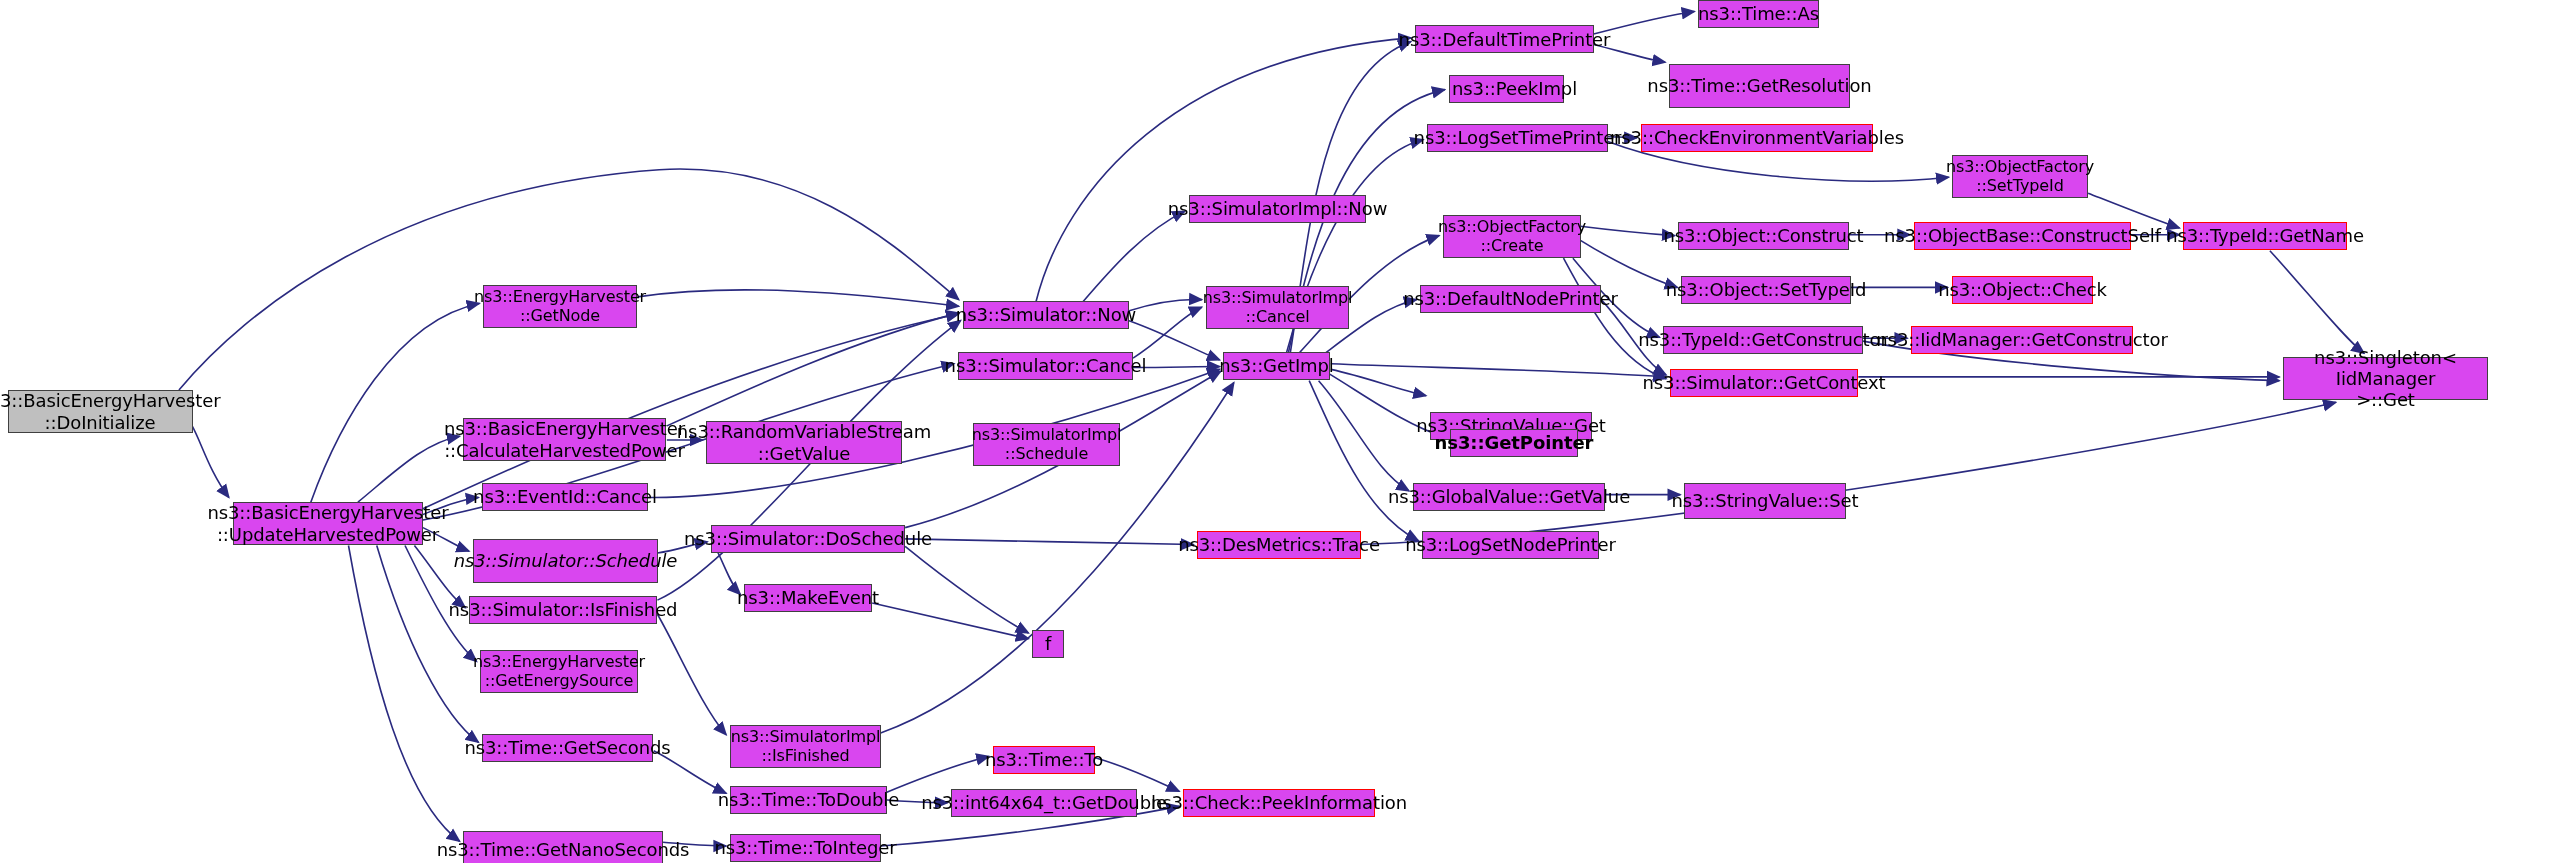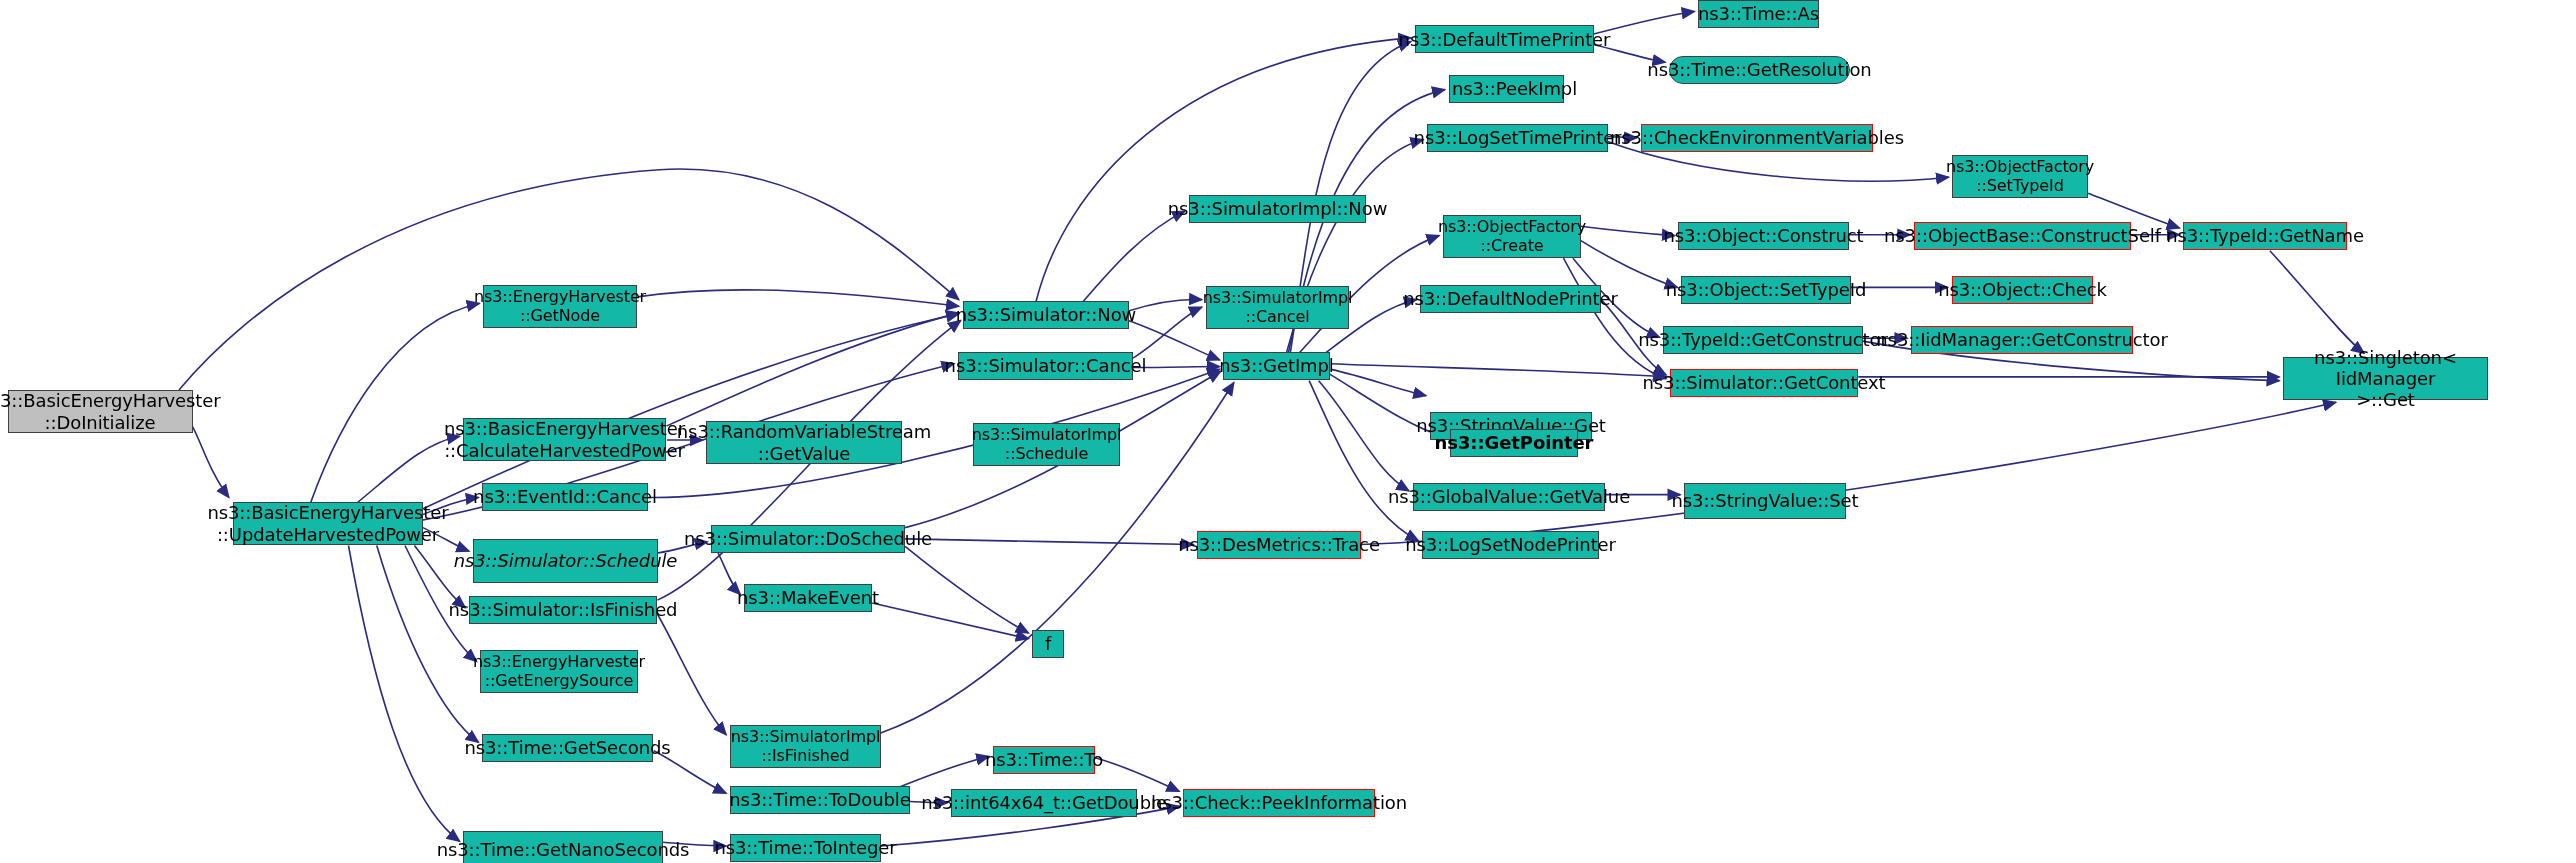--- a/index.html
+++ b/index.html
@@ -10,21 +10,21 @@
     height:864px;
     background:#ffffff;
     font-family:"DejaVu Sans","Liberation Sans",sans-serif;
     overflow:hidden;
   }
   #edges{position:absolute;left:0;top:0;width:2576px;height:864px;}
   .node{
     position:absolute;
     box-sizing:border-box;
     border:1.5px solid #404040;
-    background:#14b8a6;
+    background:#d946ef;
     color:#000000;
     display:flex;
     align-items:center;
     justify-content:center;
     text-align:center;
     line-height:1.18;
     font-size:18px;
     letter-spacing:-0.1px;
     white-space:pre-line;
     z-index:5;
@@ -126,21 +126,21 @@
       <div class="node" style="left: 480px; top: 650px; width: 158px; height: 43px; font-size: 16px;">ns3::EnergyHarvester
 ::GetEnergySource</div>
       <div class="node" style="left: 482px; top: 734px; width: 171px; height: 28px;">ns3::Time::GetSeconds</div>
       <div class="node" style="left: 463px; top: 831px; width: 200px; height: 38px;">ns3::Time::GetNanoSeconds</div>
       <div class="node" style="left: 706px; top: 421px; width: 196px; height: 43px;">ns3::RandomVariableStream
 ::GetValue</div>
       <div class="node" style="left: 711px; top: 525px; width: 194px; height: 28px;">ns3::Simulator::DoSchedule</div>
       <div class="node" style="left: 744px; top: 584px; width: 128px; height: 28px;">ns3::MakeEvent</div>
       <div class="node" style="left: 730px; top: 725px; width: 151px; height: 43px; font-size: 16px;">ns3::SimulatorImpl
 ::IsFinished</div>
-      <div class="node" style="left: 730px; top: 786px; width: 180px; height: 28px;">ns3::Time::ToDouble</div>
+      <div class="node" style="left: 730px; top: 786px; width: 157px; height: 28px;">ns3::Time::ToDouble</div>
       <div class="node" style="left: 730px; top: 834px; width: 151px; height: 28px;">ns3::Time::ToInteger</div>
       <div class="node" style="left: 963px; top: 301px; width: 166px; height: 28px;">ns3::Simulator::Now</div>
       <div class="node" style="left: 958px; top: 352px; width: 175px; height: 28px;">ns3::Simulator::Cancel</div>
       <div class="node" style="left: 973px; top: 423px; width: 147px; height: 43px; font-size: 16px;">ns3::SimulatorImpl
 ::Schedule</div>
       <div class="node" style="left: 1206px; top: 286px; width: 143px; height: 43px; font-size: 16px;">ns3::SimulatorImpl
 ::Cancel</div>
       <div class="node" style="left: 1189px; top: 195px; width: 177px; height: 28px;">ns3::SimulatorImpl::Now</div>
       <div class="node" style="left: 1223px; top: 352px; width: 107px; height: 28px;">ns3::GetImpl</div>
       <div class="node" style="left: 1032px; top: 630px; width: 32px; height: 28px;">f</div>
@@ -152,21 +152,21 @@
       <div class="node" style="left: 1449px; top: 75px; width: 115px; height: 28px; padding-left: 16px;">ns3::PeekImpl</div>
       <div class="node" style="left: 1427px; top: 124px; width: 181px; height: 28px;">ns3::LogSetTimePrinter</div>
       <div class="node" style="left: 1443px; top: 215px; width: 138px; height: 43px; font-size: 16px;">ns3::ObjectFactory
 ::Create</div>
       <div class="node" style="left: 1420px; top: 285px; width: 181px; height: 28px;">ns3::DefaultNodePrinter</div>
       <div class="node" style="left: 1430px; top: 384px; width: 162px; height: 28px; margin-top: 28px;">ns3::StringValue::Get</div>
       <div class="node" style="left: 1450px; top: 429px; width: 128px; height: 28px; font-weight: bold;">ns3::GetPointer</div>
       <div class="node" style="left: 1413px; top: 483px; width: 192px; height: 28px;">ns3::GlobalValue::GetValue</div>
       <div class="node" style="left: 1422px; top: 531px; width: 177px; height: 28px;">ns3::LogSetNodePrinter</div>
       <div class="node" style="left: 1698px; top: 0px; width: 121px; height: 28px;">ns3::Time::As</div>
-      <div class="node" style="left: 1669px; top: 56px; width: 181px; height: 28px; border-radius: 14px;">ns3::Time::GetResolution</div>
+      <div class="node" style="left: 1669px; top: 64px; width: 181px; height: 44px;">ns3::Time::GetResolution</div>
       <div class="node red" style="left: 1641px; top: 124px; width: 232px; height: 28px;">ns3::CheckEnvironmentVariables</div>
       <div class="node" style="left: 1678px; top: 222px; width: 171px; height: 28px;">ns3::Object::Construct</div>
       <div class="node" style="left: 1681px; top: 276px; width: 170px; height: 28px;">ns3::Object::SetTypeId</div>
       <div class="node" style="left: 1663px; top: 326px; width: 200px; height: 28px;">ns3::TypeId::GetConstructor</div>
       <div class="node red" style="left: 1670px; top: 369px; width: 188px; height: 28px;">ns3::Simulator::GetContext</div>
       <div class="node" style="left: 1684px; top: 483px; width: 162px; height: 36px;">ns3::StringValue::Set</div>
       <div class="node" style="left: 1952px; top: 155px; width: 136px; height: 43px; font-size: 16px;">ns3::ObjectFactory
 ::SetTypeId</div>
       <div class="node red" style="left: 1914px; top: 222px; width: 217px; height: 28px;">ns3::ObjectBase::ConstructSelf</div>
       <div class="node red" style="left: 1952px; top: 276px; width: 141px; height: 28px;">ns3::Object::Check</div>

